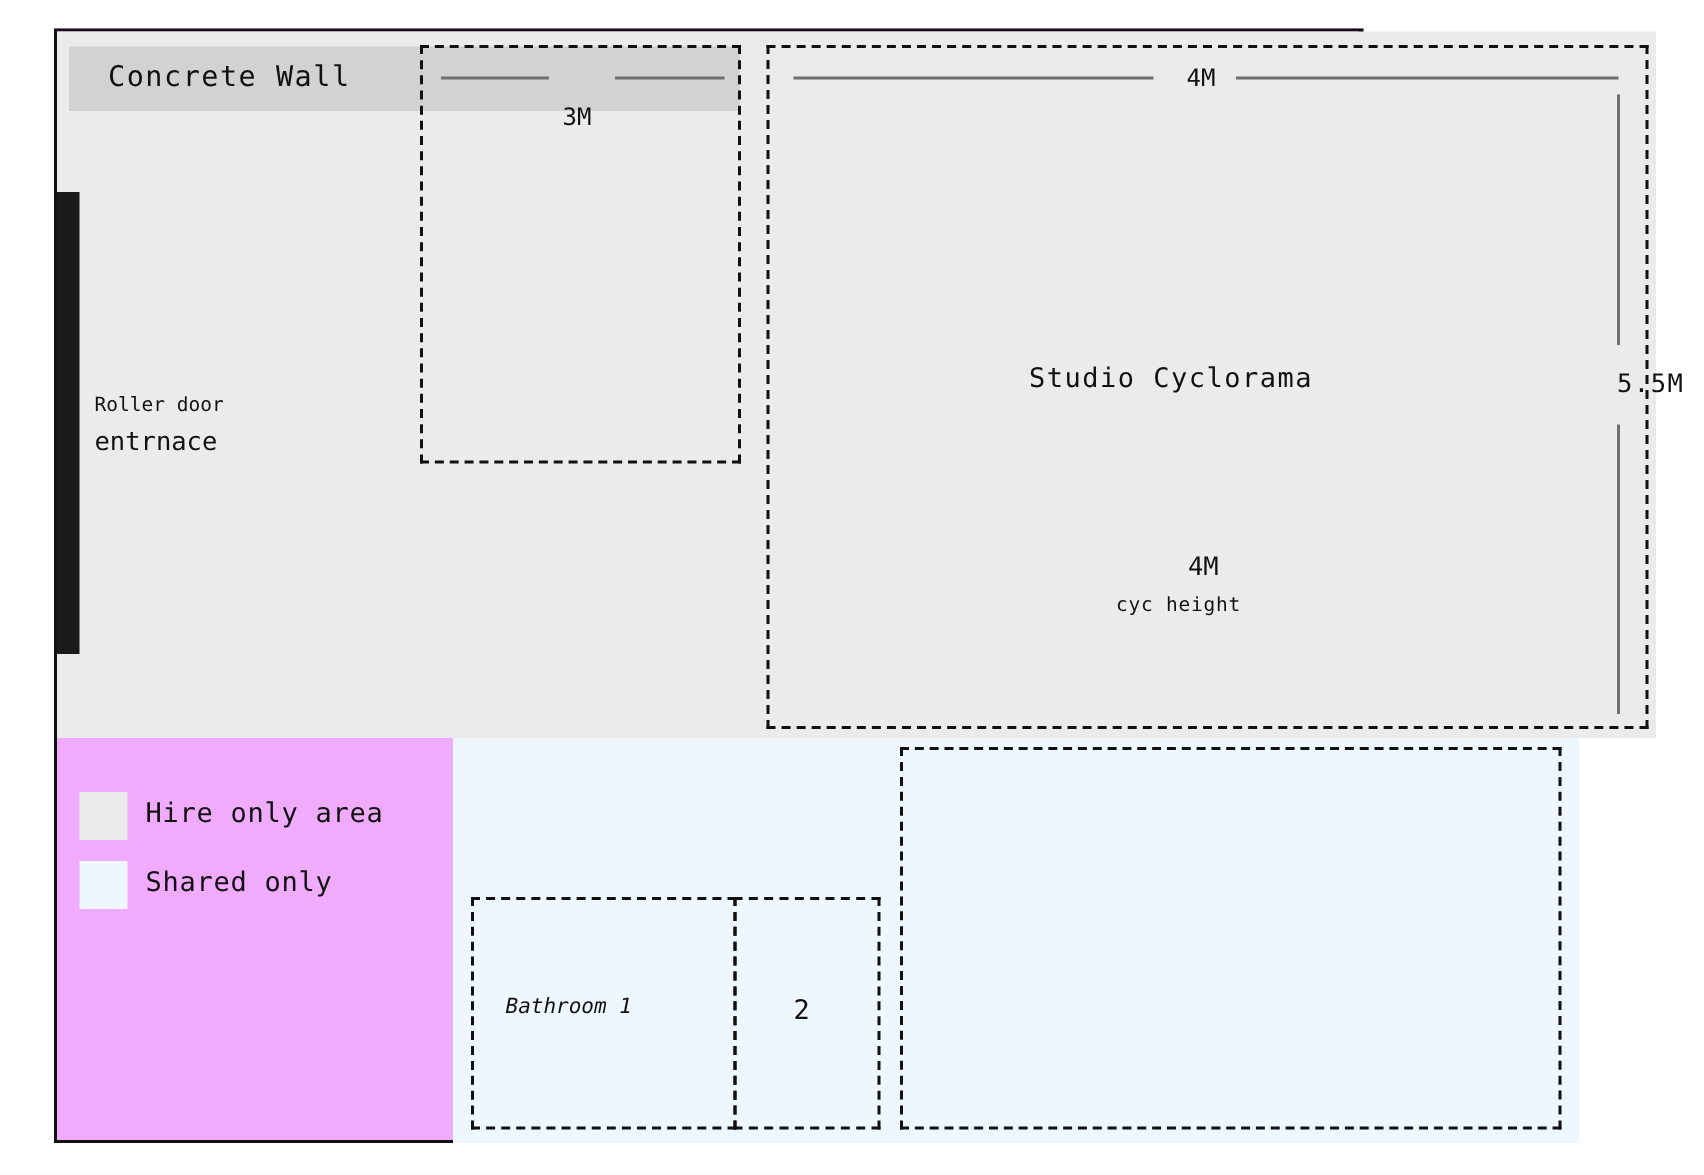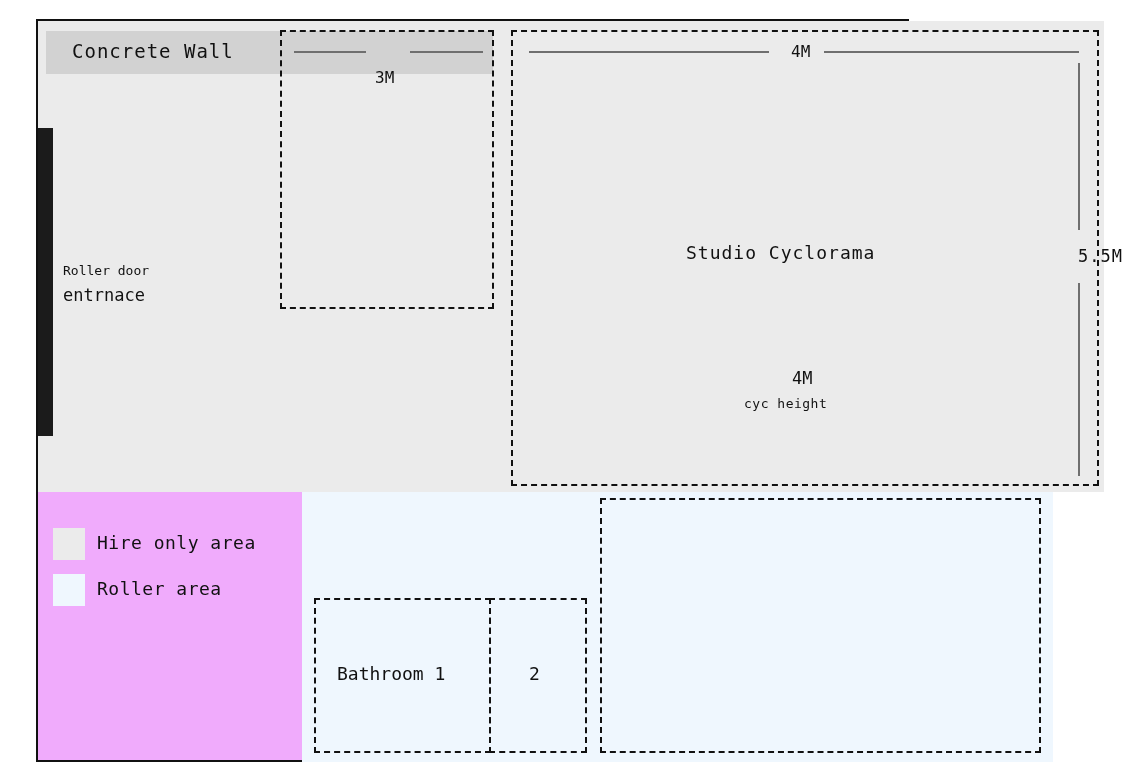--- a/index.html
+++ b/index.html
@@ -42,24 +42,24 @@
   <div class="abs dim-line" style="left:786px; top:30px; width:255px; height:2px;"></div>
   <div class="abs dim-line" style="left:1040px; top:42px; width:2px; height:167px;"></div>
   <div class="txt" style="left:1003px; top:225px; font-size:17px; letter-spacing:1px;margin-left:37px;">5.5M</div>
   <div class="abs dim-line" style="left:1040px; top:262px; width:2px; height:193px;"></div>
   <div class="txt" style="left:648px; top:221px; font-size:18px; letter-spacing:1px;">Studio Cyclorama</div>
   <div class="txt" style="left:754px; top:347px; font-size:17px;">4M</div>
   <div class="txt" style="left:706px; top:375px; font-size:13px; letter-spacing:0.5px;">cyc height</div>
 
   <div class="abs dashed" style="left:276px; top:577px; width:177px; height:155px;"></div>
   <div class="abs dashed" style="left:451px; top:577px; width:98px; height:155px;"></div>
-  <div class="txt" style="left:299px; top:642px; font-size:18px;">Bathroom 1</div>
+  <div class="txt" style="left:299px; top:642px; font-size:14px;font-style:italic;">Bathroom 1</div>
   <div class="txt" style="left:491px; top:642px; font-size:18px;">2</div>
 
   <div class="abs dashed" style="left:562px; top:477px; width:441px; height:255px;"></div>
 
   <div class="abs" style="left:15px; top:505px; width:230px; height:80px;">
     <div class="abs" style="left:0; top:2px; width:32px; height:32px; background:#ebebeb;"></div>
     <div class="txt" style="left:44px; top:6px; font-size:18px; letter-spacing:0.5px;">Hire only area</div>
     <div class="abs" style="left:0; top:48px; width:32px; height:32px; background:#eff7fe;"></div>
-    <div class="txt" style="left:44px; top:52px; font-size:18px; letter-spacing:0.5px;">Roller area</div>
+    <div class="txt" style="left:44px; top:52px; font-size:18px; letter-spacing:0.5px;">Shared only</div>
   </div>
 </div>
 
 </body></html>

